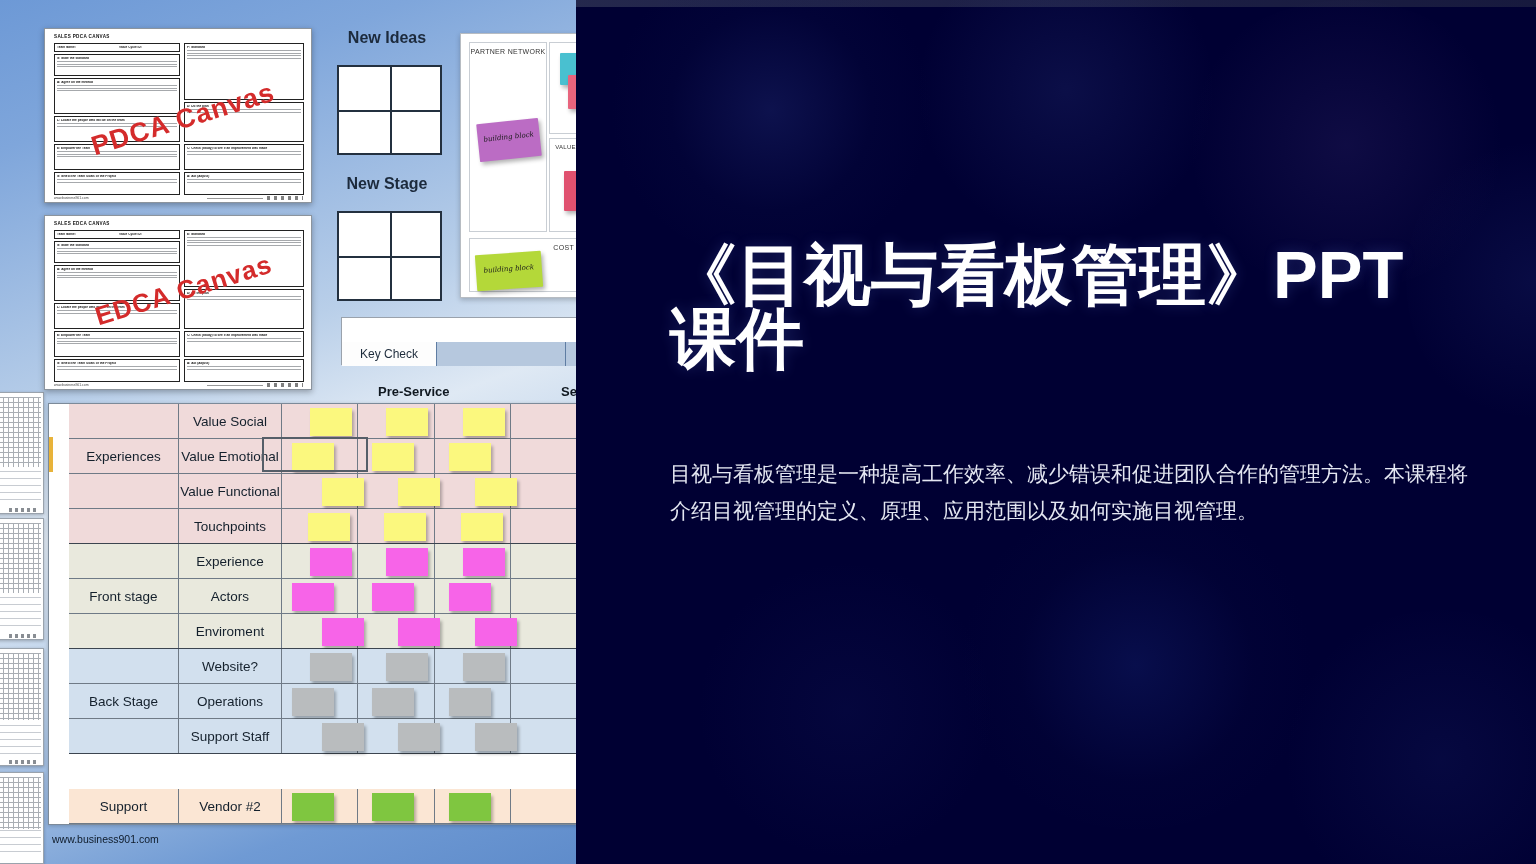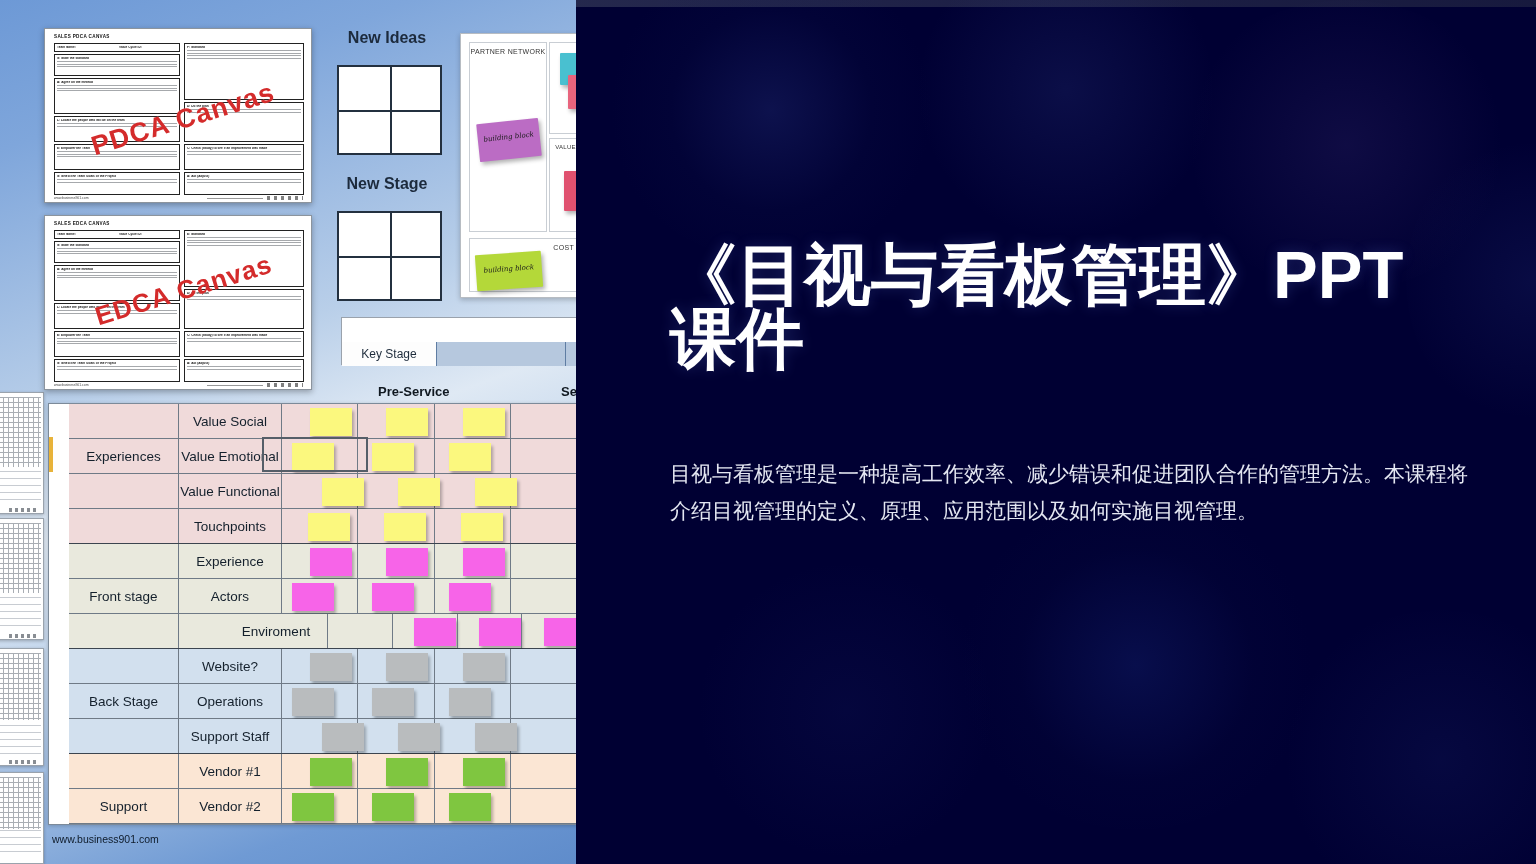--- a/index.html
+++ b/index.html
@@ -384,21 +384,21 @@
       <div class="bmc-cell" style="left:8px;top:204px;width:160px;height:54px;">
         <div class="bmc-lbl" style="text-align:right;padding-right:6px;">COST STRUCTURE</div>
         <div class="note" style="left:6px;top:14px;width:66px;height:36px;background:#b4d839;transform:rotate(-4deg);">
           <div class="note-txt">building block</div>
         </div>
       </div>
     </div>
 
     <div class="dk" style="left:341px;top:317px;width:300px;height:48px;">
       <div class="dk-row" style="top:24px;height:24px;border-bottom:none;">
-        <div class="dk-lab">Key Stage</div>
+        <div class="dk-lab">Key Check</div>
         <div class="dk-fill">
           <div class="dk-div" style="left:128px;"></div>
         </div>
       </div>
     </div>
 
     <div class="phase" style="left:378px;top:384px;">Pre-Service</div>
     <div class="phase" style="left:561px;top:384px;">Service</div>
 
     <div class="bp" style="left:48px;top:403px;width:540px;height:422px;">
@@ -481,21 +481,21 @@
               <div class="bp-sticky" style="background: rgb(247, 100, 232); left: 10px; top: 4px;"></div>
             </div>
             <div class="bp-cell">
               <div class="bp-sticky" style="background: rgb(247, 100, 232); left: 14px; top: 4px;"></div>
             </div>
             <div class="bp-cell">
               <div class="bp-sticky" style="background: rgb(247, 100, 232); left: 14px; top: 4px;"></div>
             </div>
             <div class="bp-cell"></div>
           </div>
-          <div class="bp-row" style="top: 210px; height: 35px; background: rgb(233, 233, 221); border-bottom: 1px solid rgb(60, 69, 79); gap: 46px;">
+          <div class="bp-row" style="top: 210px; height: 35px; background: rgb(233, 233, 221); border-bottom: 1px solid rgb(60, 69, 79);">
             <div class="bp-group"></div>
             <div class="bp-name">Enviroment</div>
             <div class="bp-cell">
               <div class="bp-sticky" style="background: rgb(247, 100, 232); left: 40px; top: 4px;"></div>
             </div>
             <div class="bp-cell">
               <div class="bp-sticky" style="background: rgb(247, 100, 232); left: 40px; top: 4px;"></div>
             </div>
             <div class="bp-cell">
               <div class="bp-sticky" style="background: rgb(247, 100, 232); left: 40px; top: 4px;"></div>
@@ -534,34 +534,20 @@
             <div class="bp-group"></div>
             <div class="bp-name">Support Staff</div>
             <div class="bp-cell">
               <div class="bp-sticky" style="background: rgb(185, 188, 190); left: 40px; top: 4px;"></div>
             </div>
             <div class="bp-cell">
               <div class="bp-sticky" style="background: rgb(185, 188, 190); left: 40px; top: 4px;"></div>
             </div>
             <div class="bp-cell">
               <div class="bp-sticky" style="background: rgb(185, 188, 190); left: 40px; top: 4px;"></div>
-            </div>
-            <div class="bp-cell"></div>
-          </div>
-          <div class="bp-row" style="top: 350px; height: 35px; background: rgb(251, 230, 212);">
-            <div class="bp-group"></div>
-            <div class="bp-name">Vendor #1</div>
-            <div class="bp-cell">
-              <div class="bp-sticky" style="background: rgb(127, 198, 64); left: 28px; top: 4px;"></div>
-            </div>
-            <div class="bp-cell">
-              <div class="bp-sticky" style="background: rgb(127, 198, 64); left: 28px; top: 4px;"></div>
-            </div>
-            <div class="bp-cell">
-              <div class="bp-sticky" style="background: rgb(127, 198, 64); left: 28px; top: 4px;"></div>
             </div>
             <div class="bp-cell"></div>
           </div>
           <div class="bp-row" style="top: 385px; height: 35px; background: rgb(251, 230, 212);">
             <div class="bp-group">Support</div>
             <div class="bp-name">Vendor #2</div>
             <div class="bp-cell">
               <div class="bp-sticky" style="background: rgb(127, 198, 64); left: 10px; top: 4px;"></div>
             </div>
             <div class="bp-cell">

